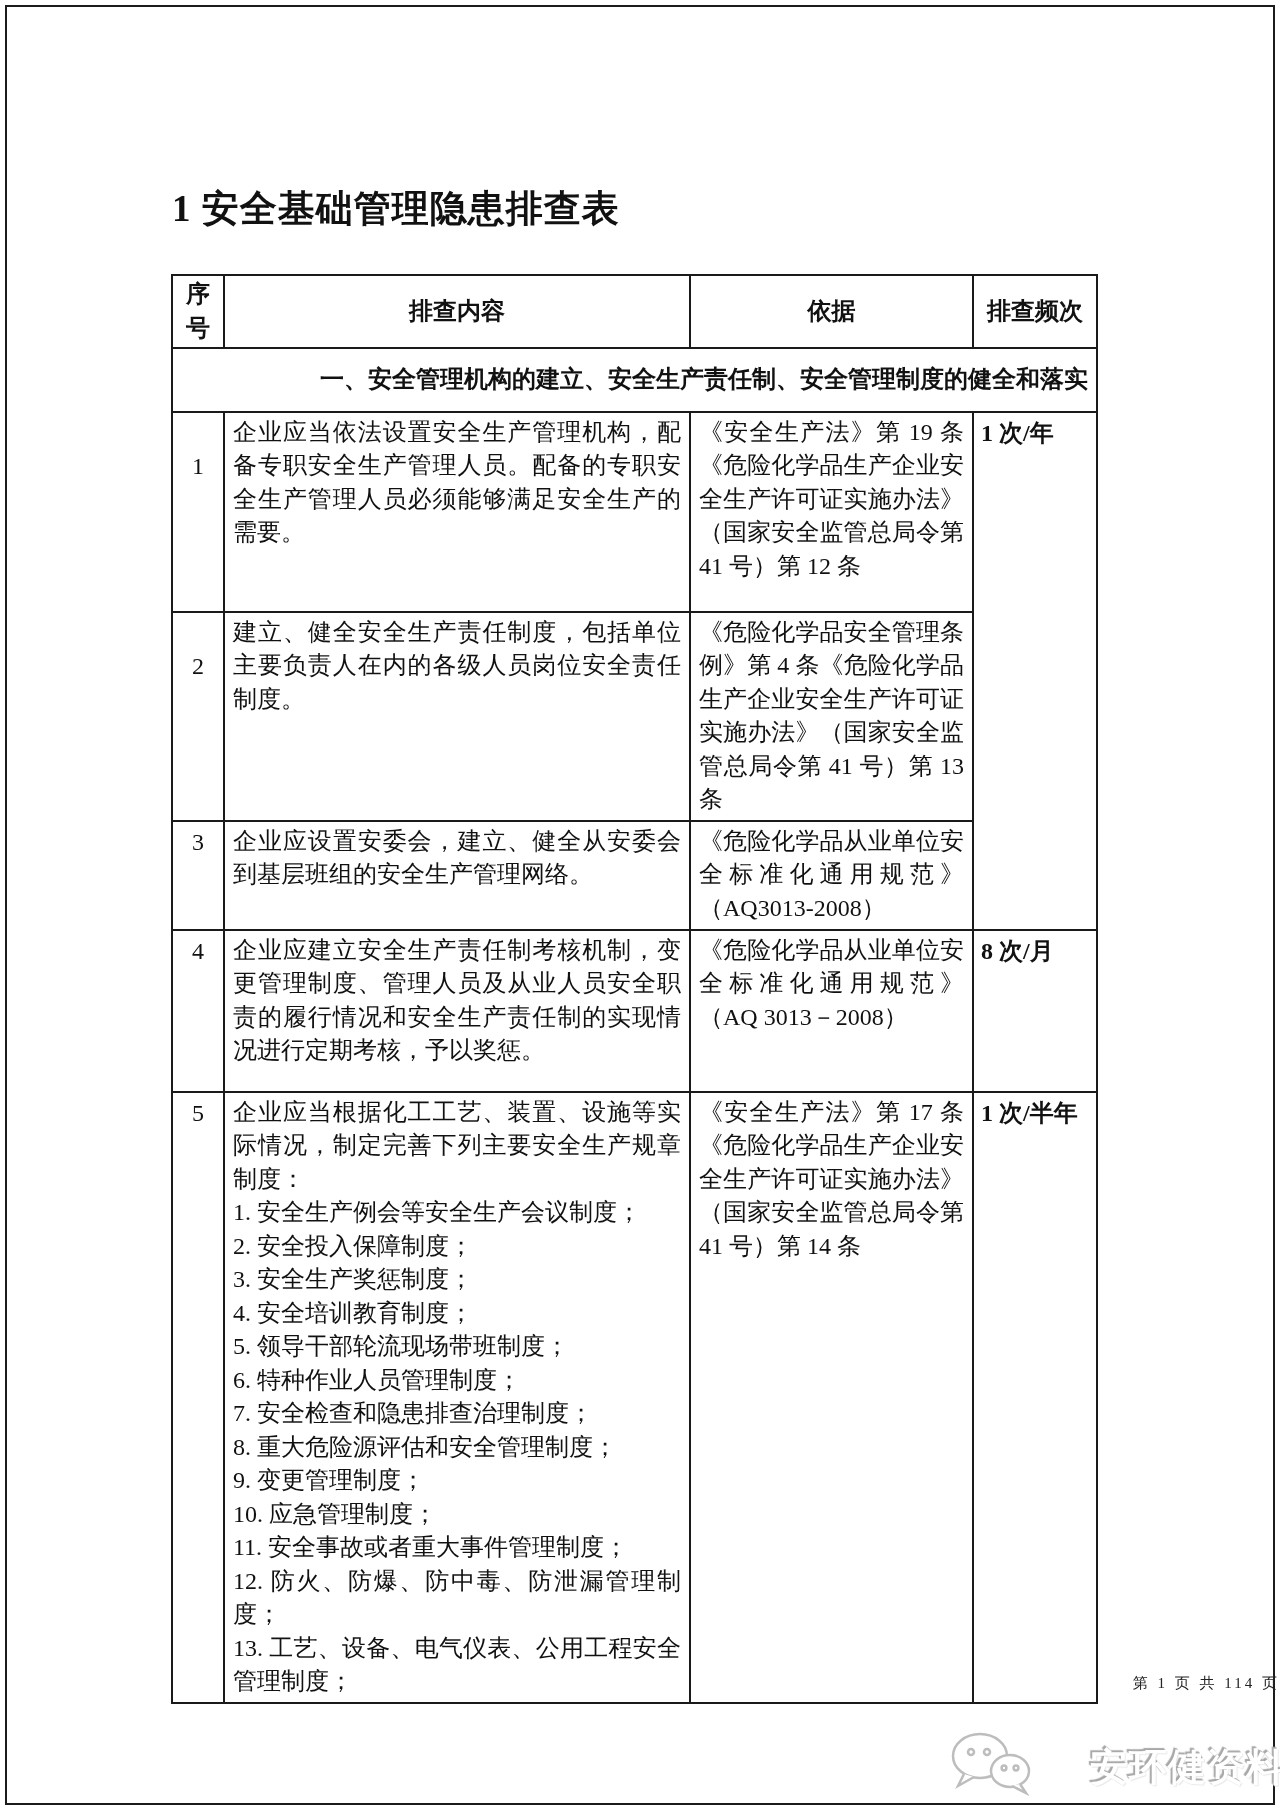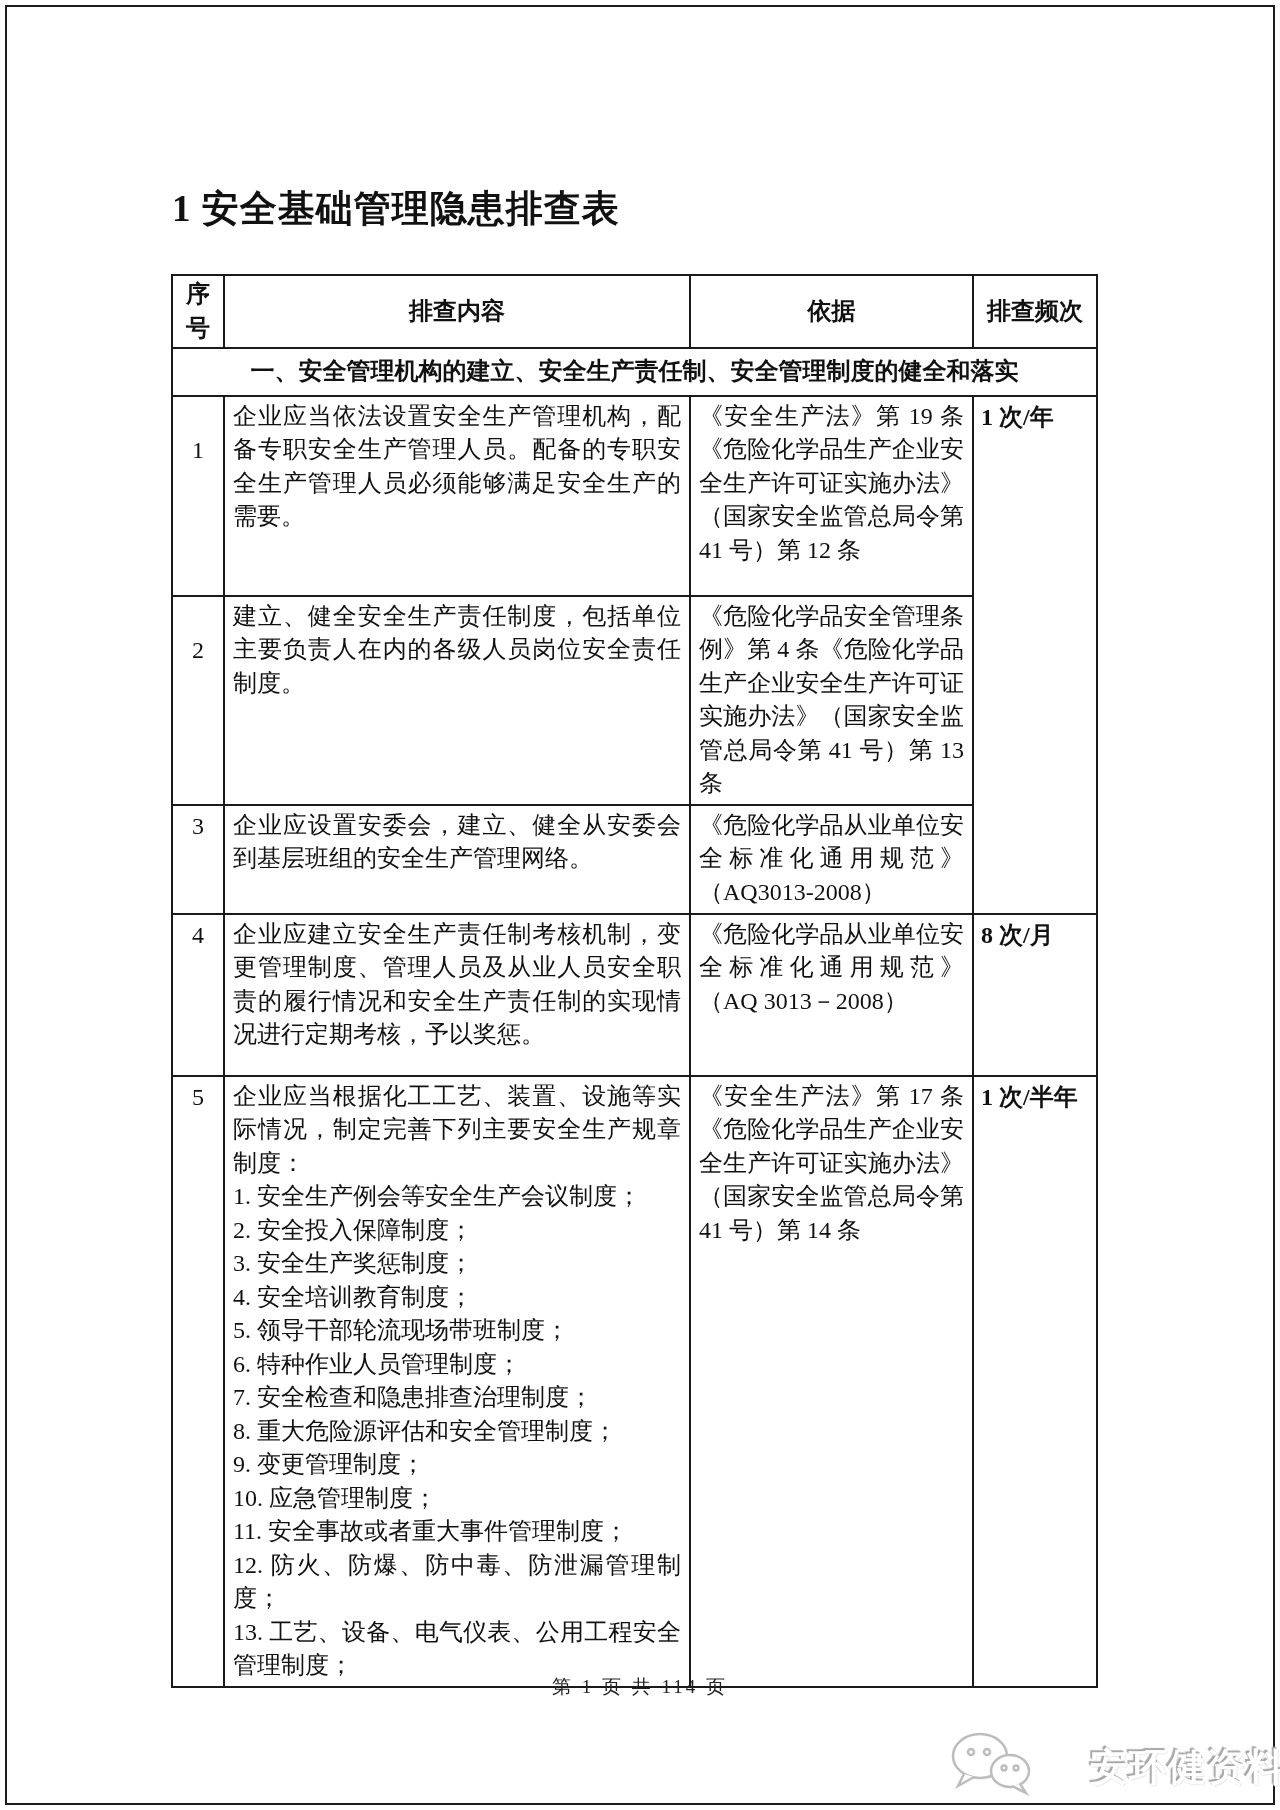--- a/index.html
+++ b/index.html
@@ -31,39 +31,39 @@
     overflow:hidden;
   }
   table.grid th{
     font-weight:bold;text-align:center;vertical-align:middle;padding:2px 4px;
   }
   tr.hdr{height:63px;}
   th.th-no{padding:2px 10px;}
   th.th-freq{padding:2px 15px;}
   tr.section-row{height:41px;}
   tr.section-row td{
-    font-weight:bold;text-align:center;vertical-align:middle;
-    padding:6px 8px;white-space:nowrap;
+    font-weight:bold;text-align:right;vertical-align:middle;
+    padding:14px 8px;white-space:nowrap;
   }
   td.c-no{text-align:center;padding-top:4px;}
   td.c-no.num-low{padding-top:37px;}
   td.c-content,td.c-basis{
     padding:3px 8px;text-align:justify;white-space:pre-line;margin-left:48px;
   }
   td.c-freq{
     padding:4px 2px 12px 7px;text-align:left;white-space:nowrap;font-weight:bold;
   }
   tr.r1{height:200px;}
   tr.r2{height:203px;}
   tr.r3{height:109px;}
   tr.r4{height:162px;}
   tr.r5{height:607px;}
   .footer{
-    position:absolute;left:0;right:0;top:1674px;text-align:center;
-    font-size:19px;letter-spacing:3px;color:#222;
+    position:absolute;left:0;right:0;top:1674px;text-align:right;
+    font-size:15px;letter-spacing:3px;color:#222;
   }
   .watermark{
     position:absolute;left:948px;top:1728px;width:325px;height:78px;
     display:flex;align-items:center;gap:48px;
   }
   .watermark .wm-icon{flex:0 0 auto;margin-right:6px;}
   .watermark .wm-text{
     font-size:38px;font-weight:bold;letter-spacing:1px;color:#ffffff;
     text-shadow:-2px -2px 1px #a8a8a8, -1px -1px 0 #c4c4c4, 1px 1px 1px #e8e8e8;
     white-space:nowrap;

